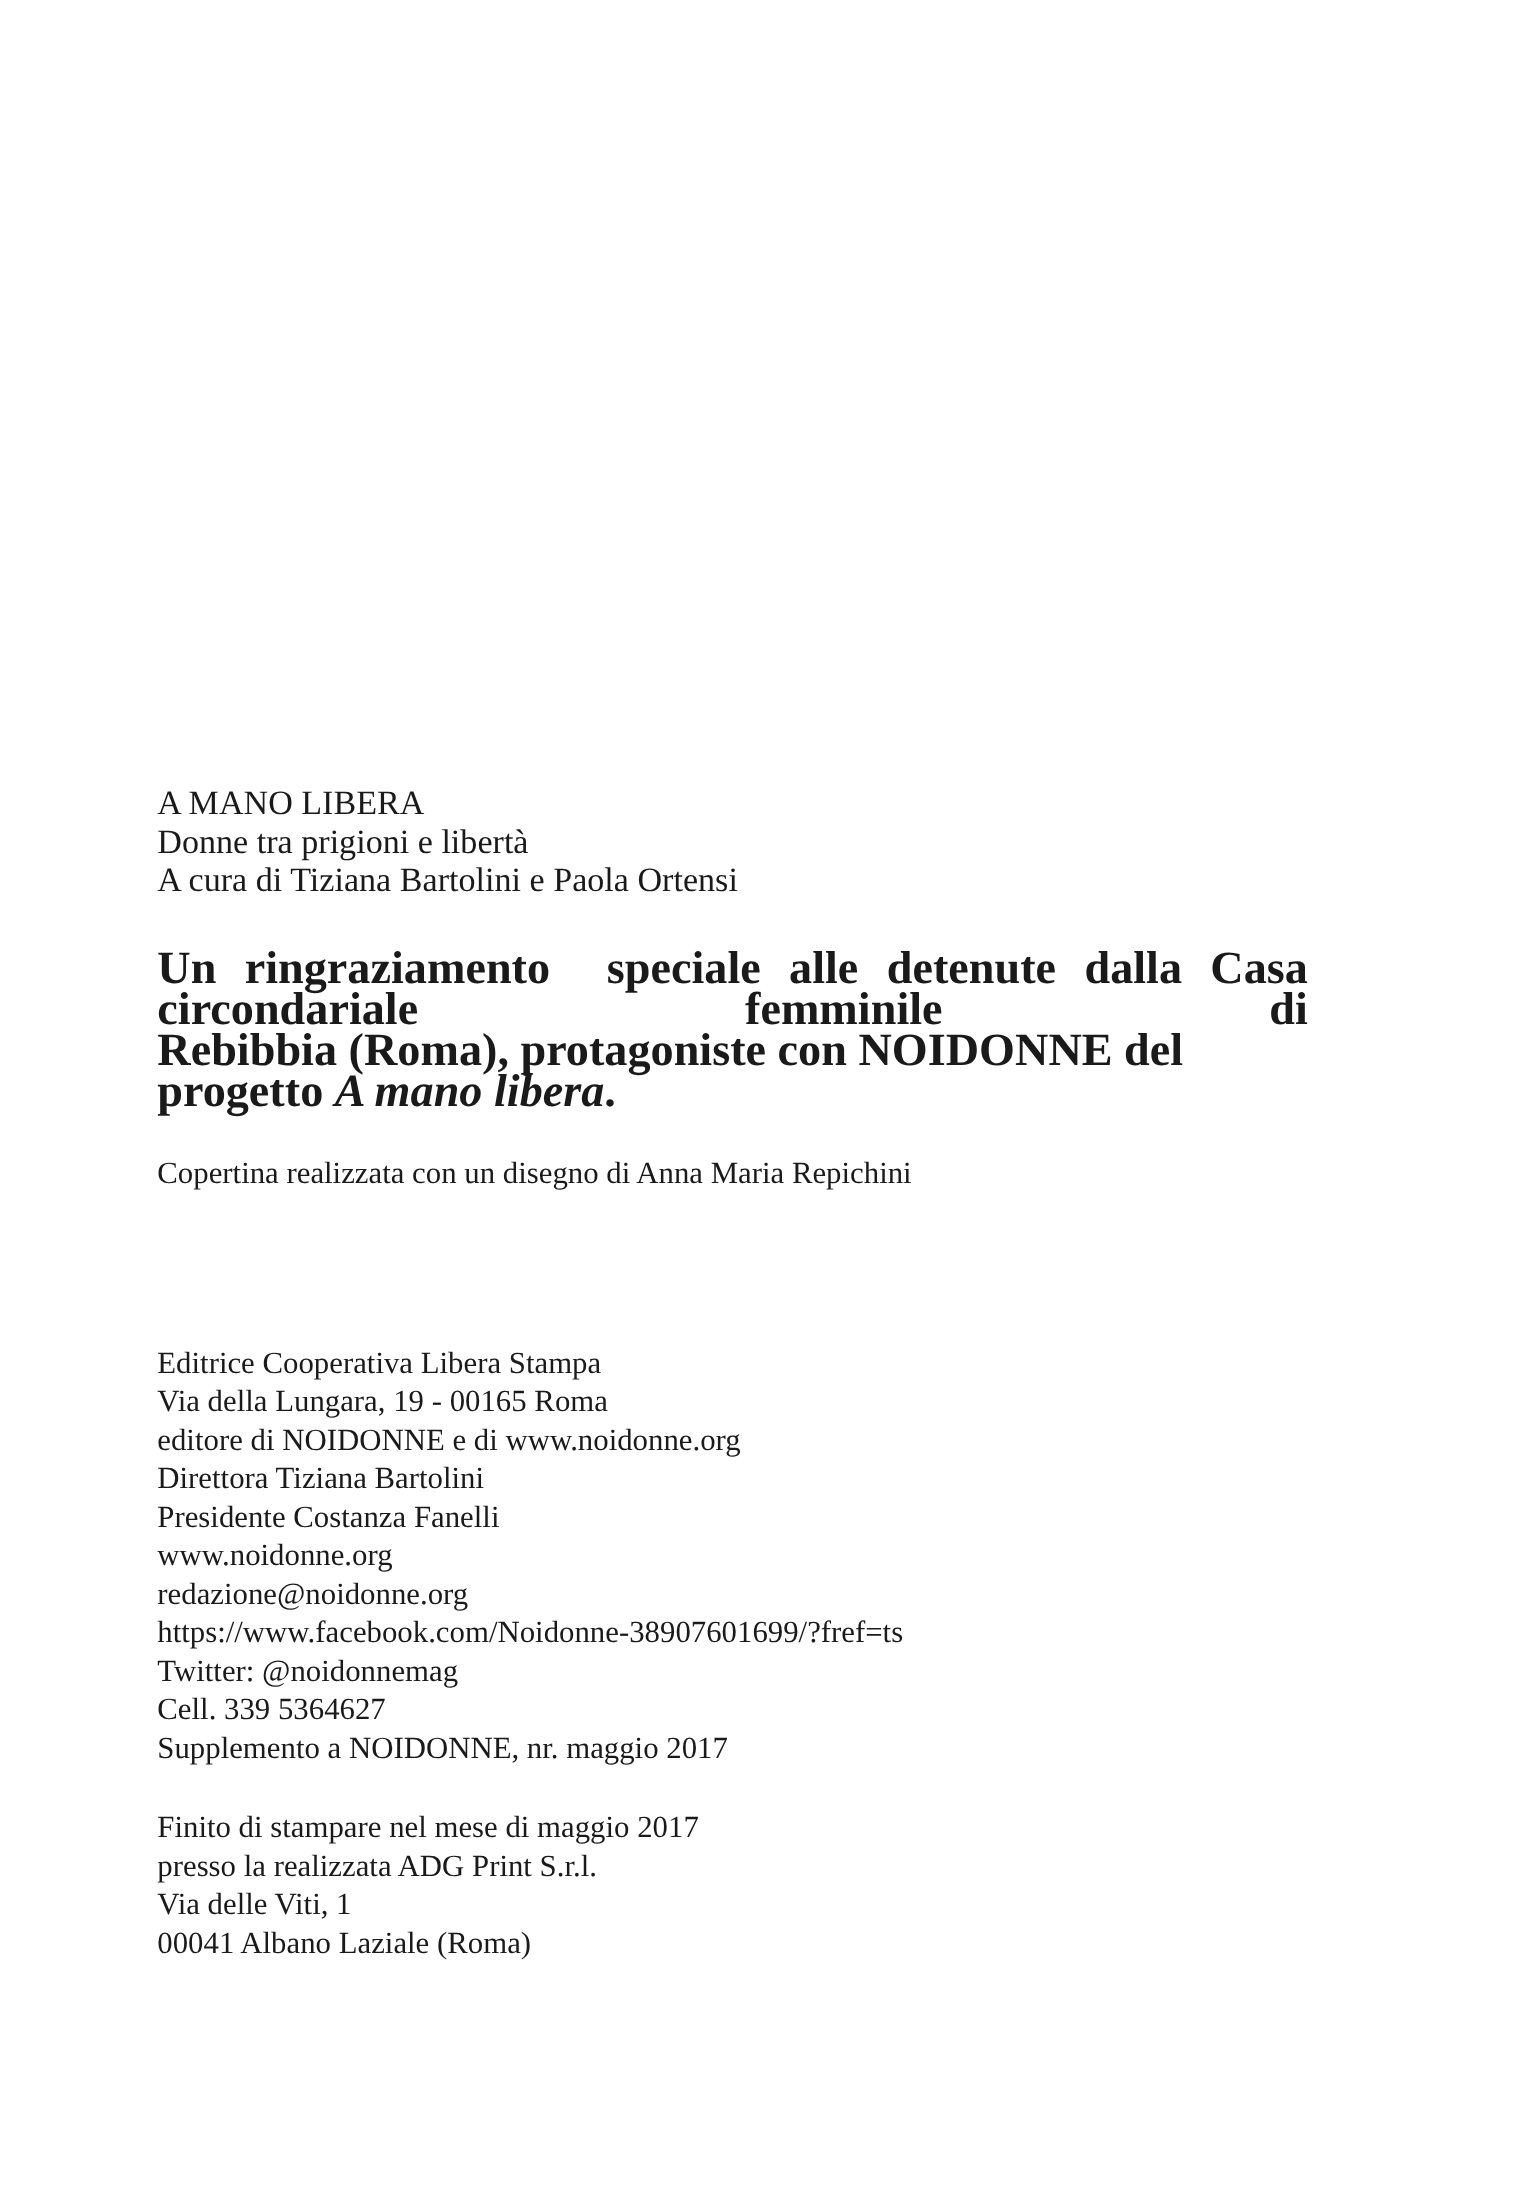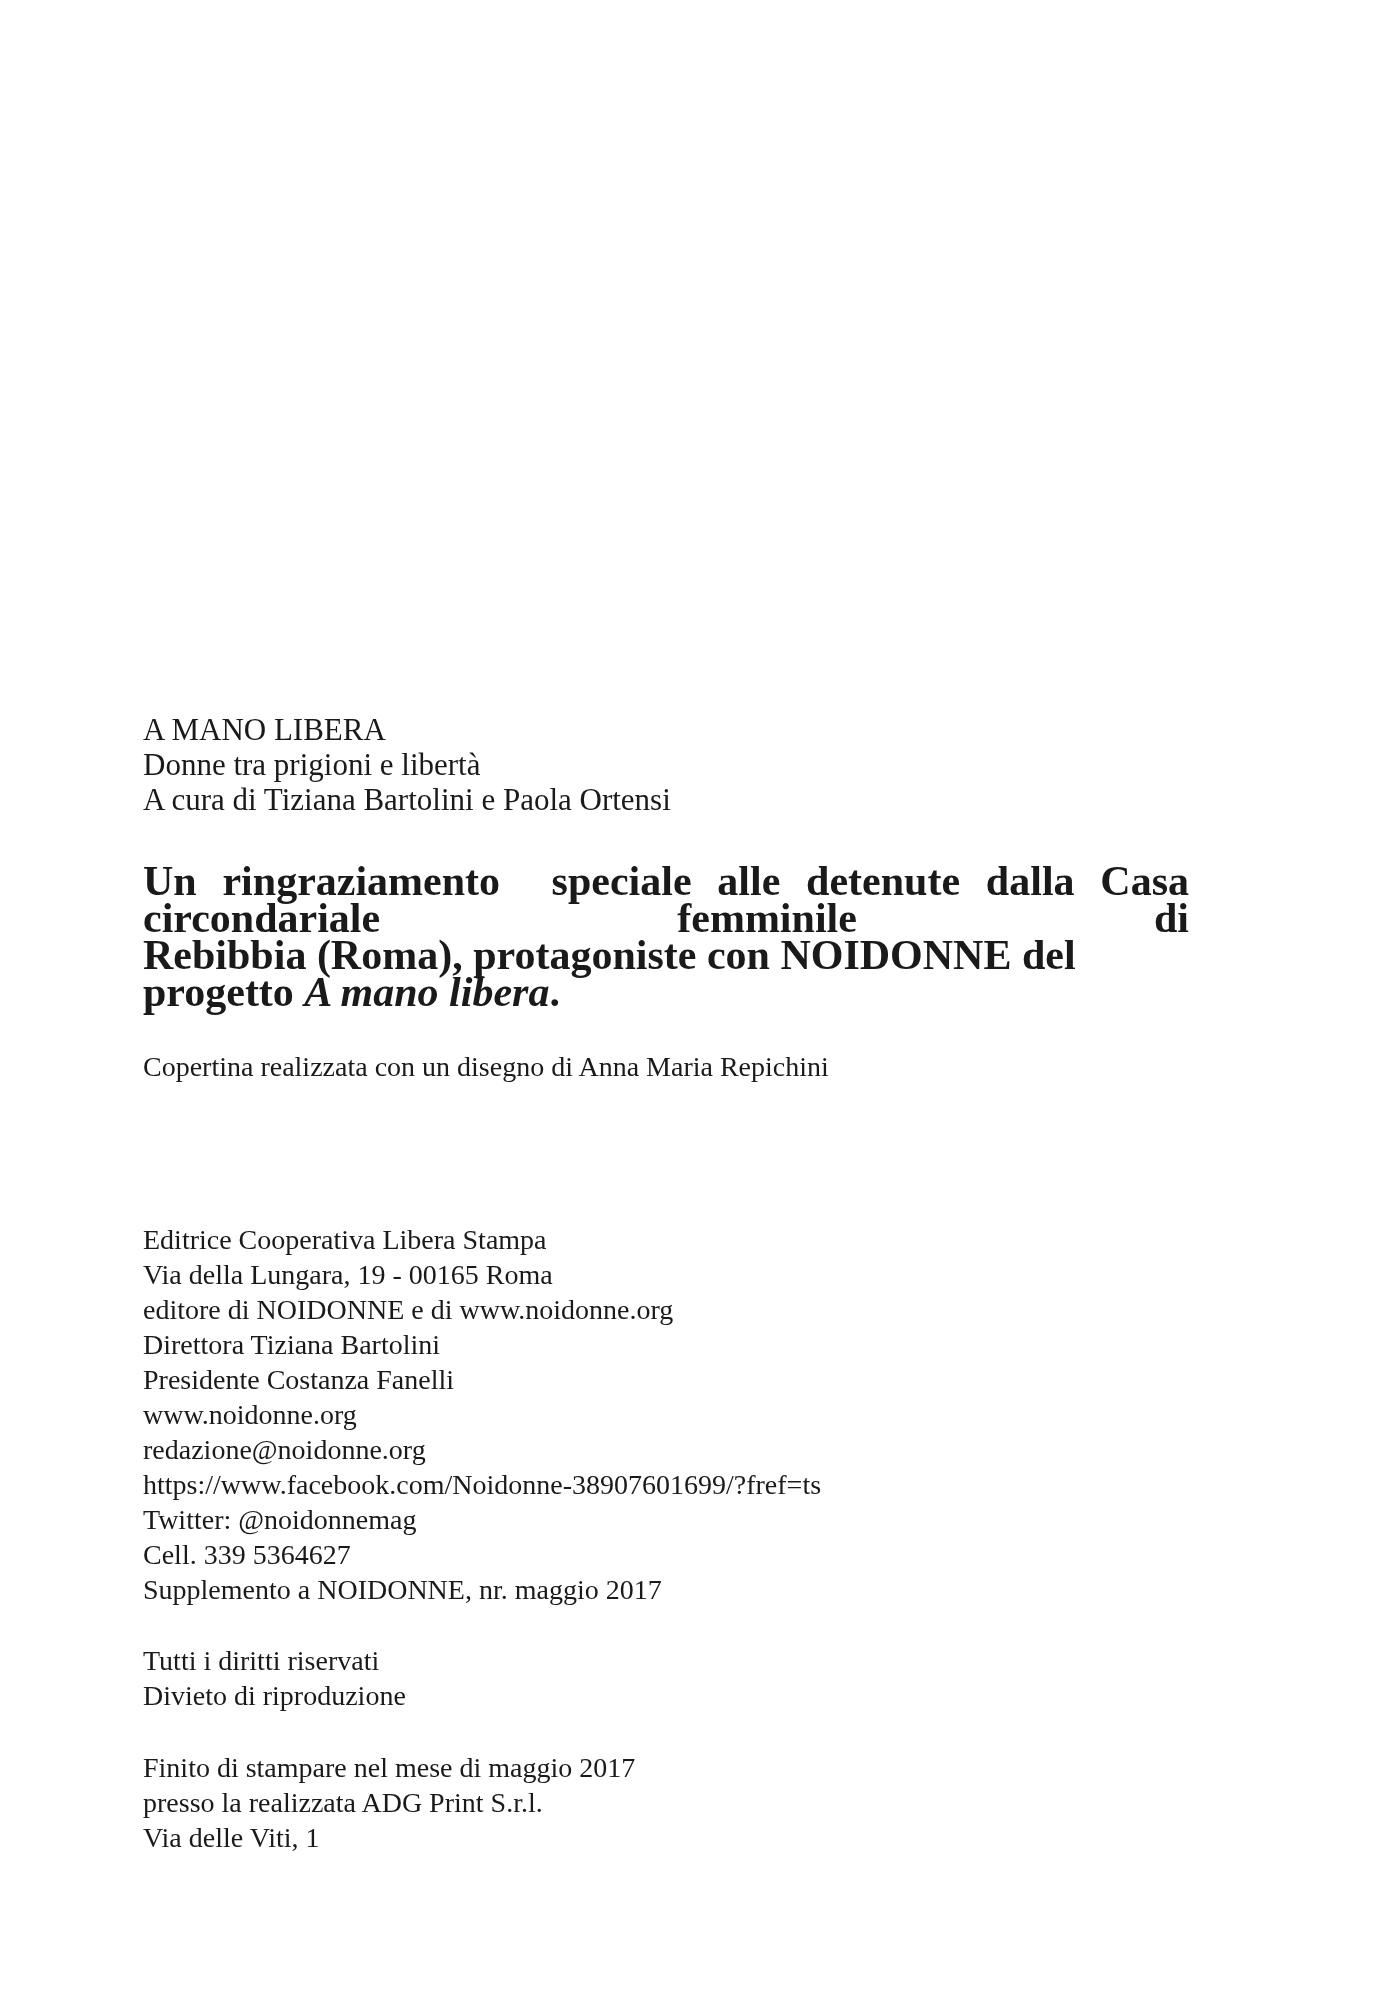--- a/index.html
+++ b/index.html
@@ -86,25 +86,22 @@
       <div class="line">Direttora Tiziana Bartolini</div>
       <div class="line">Presidente Costanza Fanelli</div>
       <div class="line">www.noidonne.org</div>
       <div class="line">redazione@noidonne.org</div>
       <div class="line">https://www.facebook.com/Noidonne-38907601699/?fref=ts</div>
       <div class="line">Twitter: @noidonnemag</div>
       <div class="line">Cell. 339 5364627</div>
       <div class="line">Supplemento a NOIDONNE, nr. maggio 2017</div>
     </div>
 
-    <div class="rights-block">
-      <div class="line">Tutti i diritti riservati</div>
-      <div class="line">Divieto di riproduzione</div>
-    </div>
 
     <div class="printing-block">
       <div class="line">Finito di stampare nel mese di maggio 2017</div>
       <div class="line">presso la realizzata ADG Print S.r.l.</div>
       <div class="line">Via delle Viti, 1</div>
+      <div class="line">00041 Albano Laziale (Roma)</div>
     </div>
 
   </div>
 </div>
 
 </body></html>

